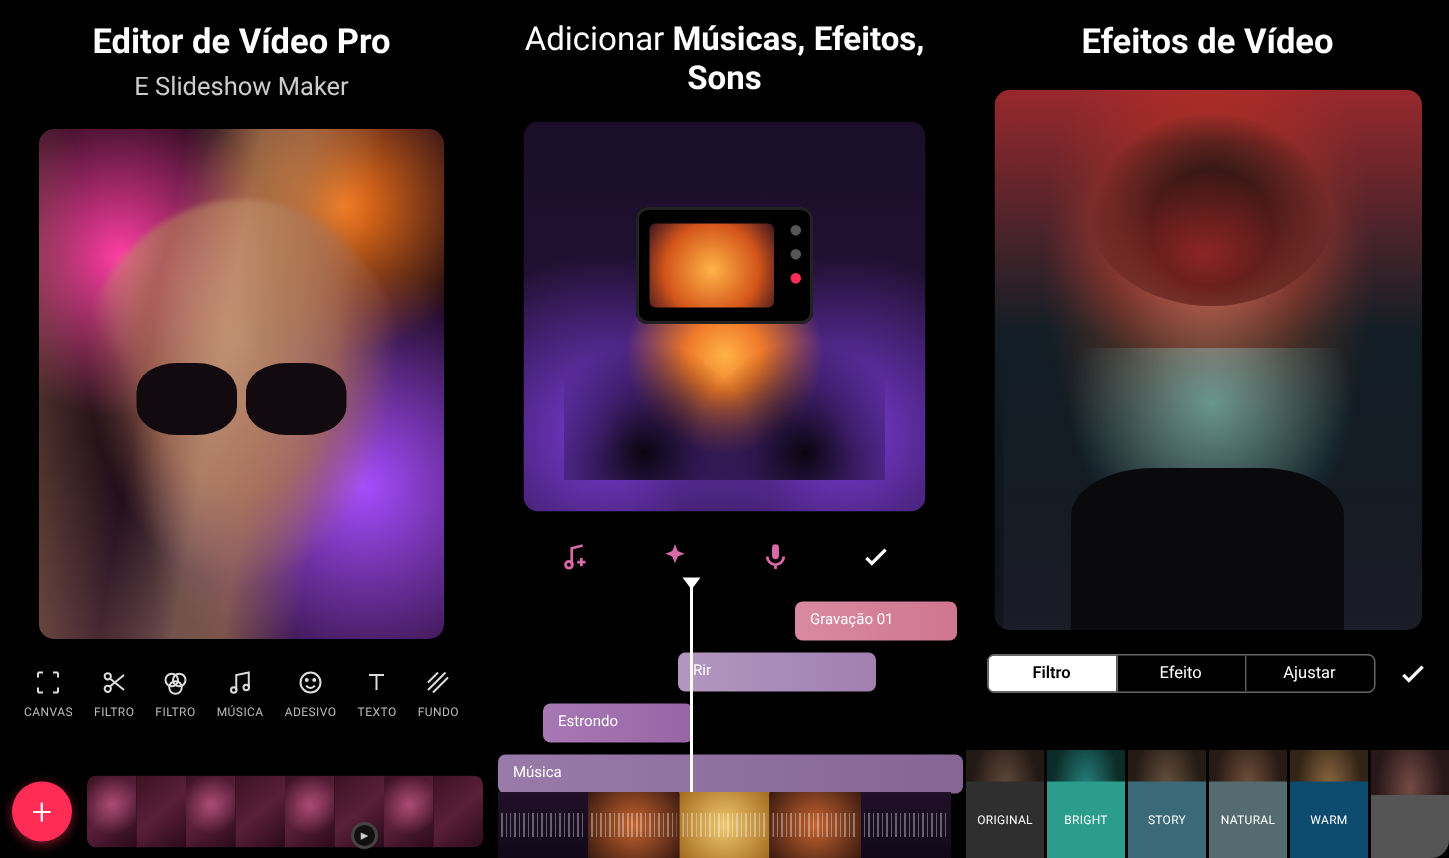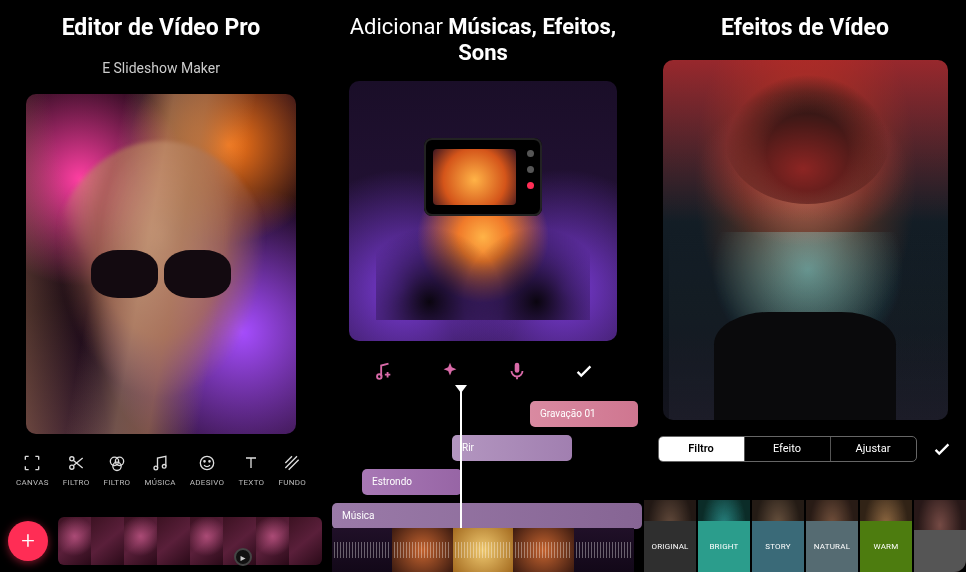--- a/index.html
+++ b/index.html
@@ -15,21 +15,21 @@
   }
   .panel {
     flex: 1;
     display: flex;
     flex-direction: column;
     align-items: center;
     padding: 14px 10px 0 10px;
     position: relative;
   }
   .panel-title { text-align: center; font-weight: 700; font-size: 23px; line-height: 1.2; }
-  .panel-subtitle { text-align: right; font-size: 14px; color: #ccc; margin-top: 18px; }
+  .panel-subtitle { text-align: right; font-size: 17px; color: #ccc; margin-top: 6px; }
   .hero {
     width: 270px;
     height: 340px;
     border-radius: 10px;
     margin-top: 18px;
     position: relative;
     overflow: hidden;
   }
   
   .hero-neon {
@@ -257,21 +257,21 @@
   }
   .f-original .thumb-img { filter: grayscale(0.2) brightness(0.85); }
   .f-original .thumb-label { background:#2f2f2f; }
   .f-bright .thumb-img { filter: brightness(1.2) hue-rotate(150deg) saturate(1.5); }
   .f-bright .thumb-label { background:#2b9d8c; }
   .f-story .thumb-img { filter: sepia(0.4) brightness(0.85); }
   .f-story .thumb-label { background:#3a6a78; }
   .f-natural .thumb-img { filter: brightness(0.95); }
   .f-natural .thumb-label { background:#556b72; }
   .f-warm .thumb-img { filter: sepia(0.6) saturate(1.6) brightness(1.05); }
-  .f-warm .thumb-label { background:#4d7c0f; }
+  .f-warm .thumb-label { background:#0c4a6e; }
   .f-last .thumb-img { filter: hue-rotate(-20deg) brightness(0.9); }
   .f-last .thumb-label { background:#555; }
 </style>
 </head>
 <body>
 
 <div class="panel">
   <div class="panel-title">Editor de Vídeo Pro</div>
   <div class="panel-subtitle">E Slideshow Maker</div>
 
@@ -407,21 +407,21 @@
       <svg viewBox="0 0 24 24">
           <path d="M5 13l4 4L19 7"></path>
         </svg>
     </div>
   </div>
 
   <div class="track-area">
     <div class="track rec" style="left:198px;width:108px;top:0">
         <span>Gravação 01</span>
       </div>
-    <div class="track green" style="left:120px;width:120px;top:34px">
+    <div class="track green" style="left:120px;width:132px;top:34px">
         <span>Rir</span>
       </div>
     <div class="track purple" style="left:30px;width:100px;top:68px">
         <span>Estrondo</span>
       </div>
     <div class="track music" style="left:0;width:310px;top:102px">
         <span>Música</span>
       </div>
     <div class="playhead" style="left:128px"></div>
     <div class="waveform-strip">

